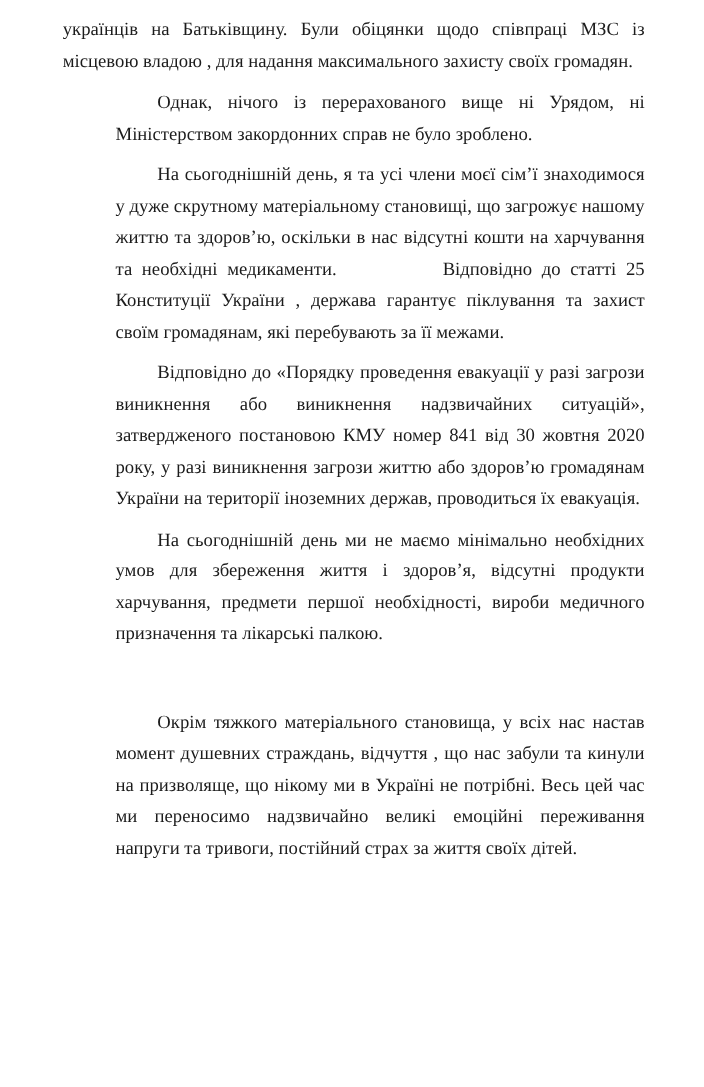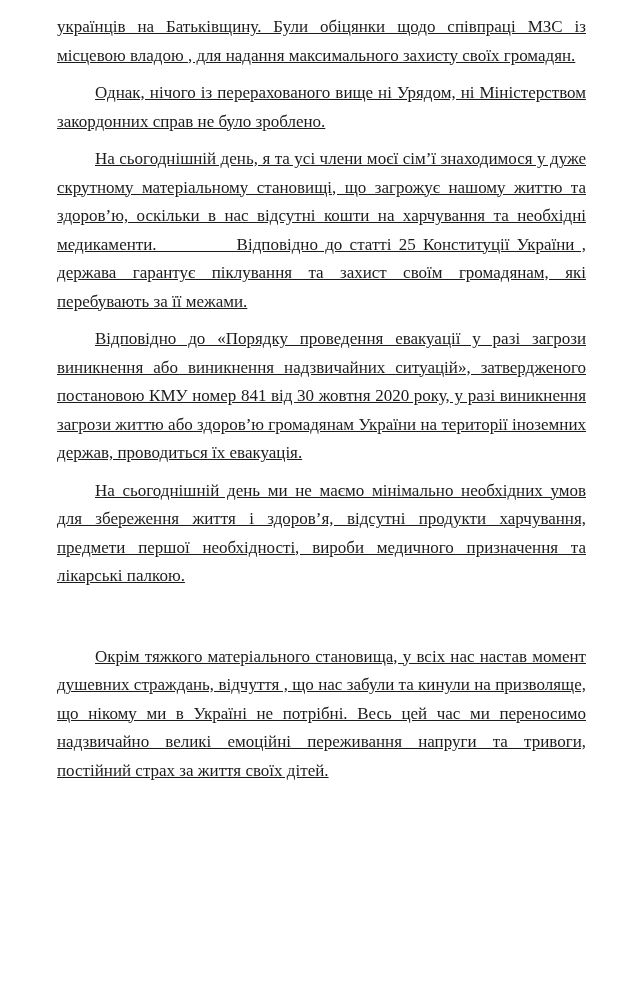--- a/index.html
+++ b/index.html
@@ -19,24 +19,24 @@
     padding: 13px 54px 20px 57px;
     background: #ffffff;
     font-family: "Liberation Serif", "DejaVu Serif", serif;
     font-size: 17px;
     line-height: 28.5px;
     color: #1c1c1c;
     text-align: justify;
   }
   .page p {
     margin: 0 0 9px 0;
-    text-decoration: underline;
   }
   .page p.indent {
     text-indent: 38px;
+    margin-left: 48px;
   }
   .page p.gap-before {
     margin-top: 52px;
   }
 </style>
 </head>
 <body>
 
 <div class="page">
   <p>українців на Батьківщину. Були обіцянки щодо співпраці МЗС із місцевою владою , для надання максимального захисту своїх громадян.</p>

